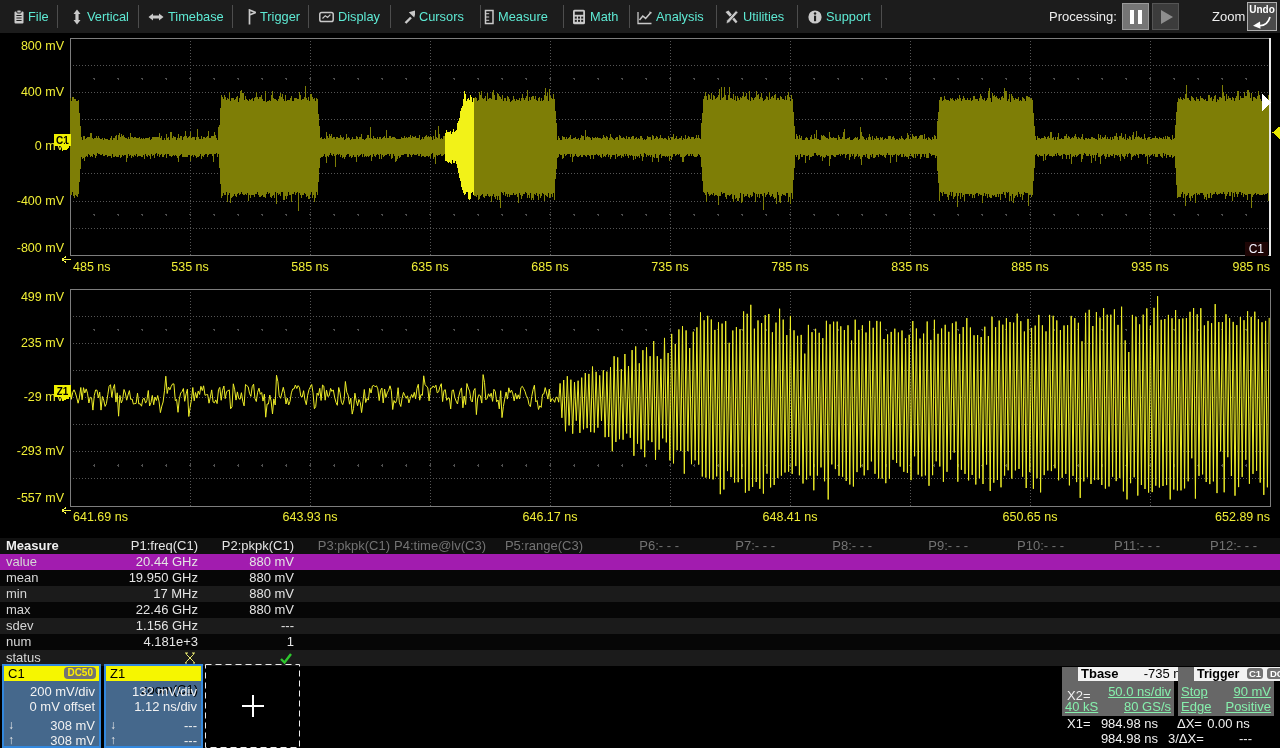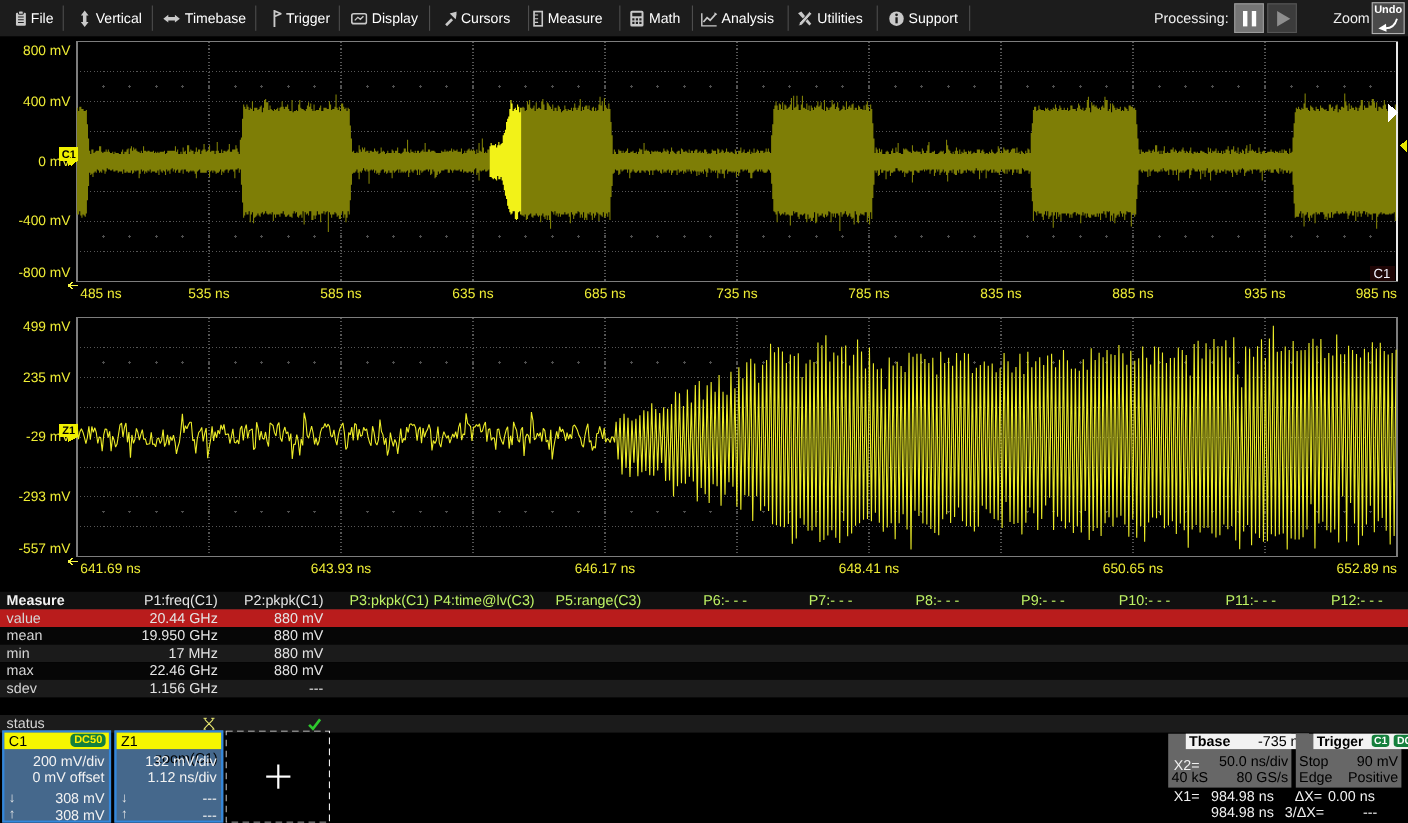--- a/index.html
+++ b/index.html
@@ -1,39 +1,39 @@
 <!DOCTYPE html>
 <html><head><meta charset="utf-8"><style>
 html,body{margin:0;padding:0;background:#000;}
 body{width:1280px;height:748px;position:relative;overflow:hidden;font-family:"Liberation Sans",sans-serif;}
 #menubar{position:absolute;left:0;top:0;width:1280px;height:33px;background:#1c1c1c;}
-.mi{position:absolute;top:0;height:33px;display:flex;align-items:center;color:#ffffff;font-size:12.8px;}
+.mi{position:absolute;top:0;height:33px;display:flex;align-items:center;color:#5eead4;font-size:12.8px;}
 .sep{position:absolute;top:5px;height:23px;width:1px;background:#4d4d4d;}
 .micon{margin-right:4px;display:block;}
 svg text{font-family:"Liberation Sans",sans-serif;}
 .ylab{fill:#f0ee35;font-size:12.5px;}
 .gdot{stroke:#555555;stroke-width:1;stroke-dasharray:1 2;}
 .gmin{stroke:#4e4e4e;stroke-width:1;fill:none;}
 .gframe{stroke:#7d7d7d;stroke-width:1;fill:none;}
 .trc{stroke:#7e7e06;stroke-width:1;fill:none;}
 .trb{stroke:#f2f218;stroke-width:1;fill:none;}
 .trz{stroke:#eded28;stroke-width:1;fill:none;}
 #mtable{position:absolute;left:0;top:538px;width:1280px;height:128px;font-size:13px;color:#e4e4e4;}
 .trow{position:absolute;left:0;width:1280px;height:16px;line-height:16px;}
 .rl{position:absolute;left:6px;color:#d6d6d6;}
 .rv{position:absolute;text-align:left;color:#e4e4e4;padding-left:36px;}
-.gh{color:#bef264;}
+.gh{color:#737373;}
 .dbox{position:absolute;top:664px;height:84px;background:#45688c;border:2px solid #3388dd;box-sizing:border-box;}
 .dhdr{position:absolute;left:0;top:0;width:100%;height:15px;background:#f6f600;color:#000;font-size:13px;line-height:15px;}
 .dtxt{position:absolute;right:4px;color:#f2f2f2;font-size:13px;text-align:right;}
 .gbox{position:absolute;top:666.5px;height:49px;background:#676767;box-sizing:border-box;}
 .ghdr{position:absolute;left:16px;top:0;width:100%;height:14px;background:#f2f2f2;color:#000;font-size:13px;line-height:14px;}
-.gtxt{position:absolute;color:#000000;font-size:13px;}
+.gtxt{position:absolute;color:#86efac;font-size:13px;text-decoration:underline;}
 .xrow{position:absolute;color:#f0f0f0;font-size:13px;}
-.badge{display:inline-block;background:#15803d;color:#ffee00;border-radius:4px;font-weight:bold;}
+.badge{display:inline-block;background:#737373;color:#ffee00;border-radius:4px;font-weight:bold;}
 </style></head><body>
 <div id="menubar">
     <div class="mi" style="left:13px">
       <svg class="micon" width="11" height="16" viewBox="0 0 11 16">
         <rect x="1.5" y="2.5" width="9" height="12" rx="1" fill="#c9c9c9"></rect>
         <rect x="3.8" y="1" width="4.4" height="3" rx="1" fill="#c9c9c9" stroke="#1e1e1e"></rect>
         <g stroke="#1e1e1e">
           <line x1="3.4" y1="6.5" x2="8.6" y2="6.5"></line>
           <line x1="3.4" y1="9" x2="8.6" y2="9"></line>
           <line x1="3.4" y1="11.5" x2="8.6" y2="11.5"></line>
@@ -240,21 +240,21 @@
       <span class="rv gh" style="right:794px">P4:time@lv(C3)</span>
       <span class="rv gh" style="right:697px">P5:range(C3)</span>
       <span class="rv gh" style="right:601px">P6:- - -</span>
       <span class="rv gh" style="right:505px">P7:- - -</span>
       <span class="rv gh" style="right:408px">P8:- - -</span>
       <span class="rv gh" style="right:312px">P9:- - -</span>
       <span class="rv gh" style="right:216px">P10:- - -</span>
       <span class="rv gh" style="right:120px">P11:- - -</span>
       <span class="rv gh" style="right:23px">P12:- - -</span>
     </div>
-    <div class="trow" style="top:16px;background:#b91c1c">
+    <div class="trow" style="top:16px;background:#a21caf">
       <span class="rl">value</span>
       <span class="rv" style="right:1082px">20.44 GHz</span>
       <span class="rv" style="right:986px">880 mV</span>
     </div>
     <div class="trow" style="top:32px;background:#060606">
       <span class="rl">mean</span>
       <span class="rv" style="right:1082px">19.950 GHz</span>
       <span class="rv" style="right:986px">880 mV</span>
     </div>
     <div class="trow" style="top:48px;background:#1b1b1b">
@@ -264,20 +264,25 @@
     </div>
     <div class="trow" style="top:64px;background:#060606">
       <span class="rl">max</span>
       <span class="rv" style="right:1082px">22.46 GHz</span>
       <span class="rv" style="right:986px">880 mV</span>
     </div>
     <div class="trow" style="top:80px;background:#1b1b1b">
       <span class="rl">sdev</span>
       <span class="rv" style="right:1082px">1.156 GHz</span>
       <span class="rv" style="right:986px">---</span>
+    </div>
+    <div class="trow" style="top:96px;background:#060606">
+      <span class="rl">num</span>
+      <span class="rv" style="right:1082px">4.181e+3</span>
+      <span class="rv" style="right:986px">1</span>
     </div>
     <div class="trow" style="top:112px;background:#1b1b1b">
       <span class="rl">status</span>
       <svg style="position:absolute;left:184px;top:2px" width="12" height="12" viewBox="0 0 12 12">
         <path d="M2.5 2.5 L9.5 9.5 M9.5 2.5 L2.5 9.5 M1 1 L4 1 M8 1 L11 1 M1 11 L3 11 M9 11 L11 11 M2.5 2.5 L2.5 1 M9.5 2.5 L9.5 1 M2.5 9.5 L1.5 11 M9.5 9.5 L10.5 11" stroke="#eaea70" stroke-width="1" fill="none"></path>
       </svg>
       <svg style="position:absolute;left:279px;top:2px" width="14" height="13" viewBox="0 0 14 13">
         <path d="M2 7 L5.5 10.5 L12 2" stroke="#2ec82e" stroke-width="2.4" fill="none"></path>
       </svg>
     </div>

